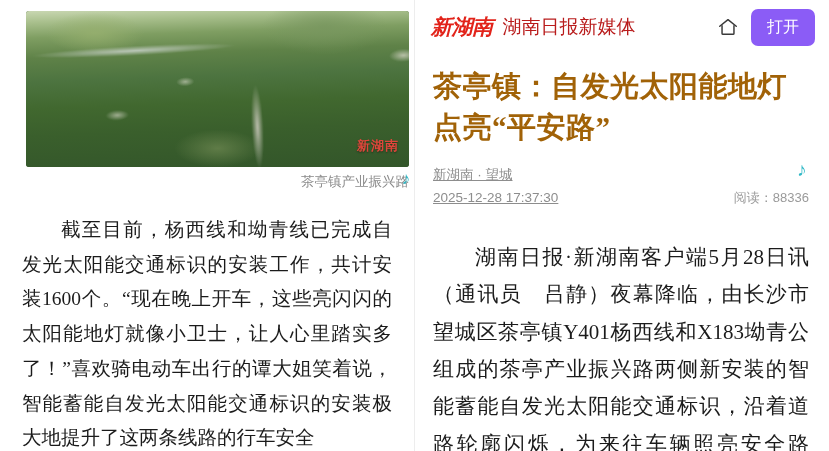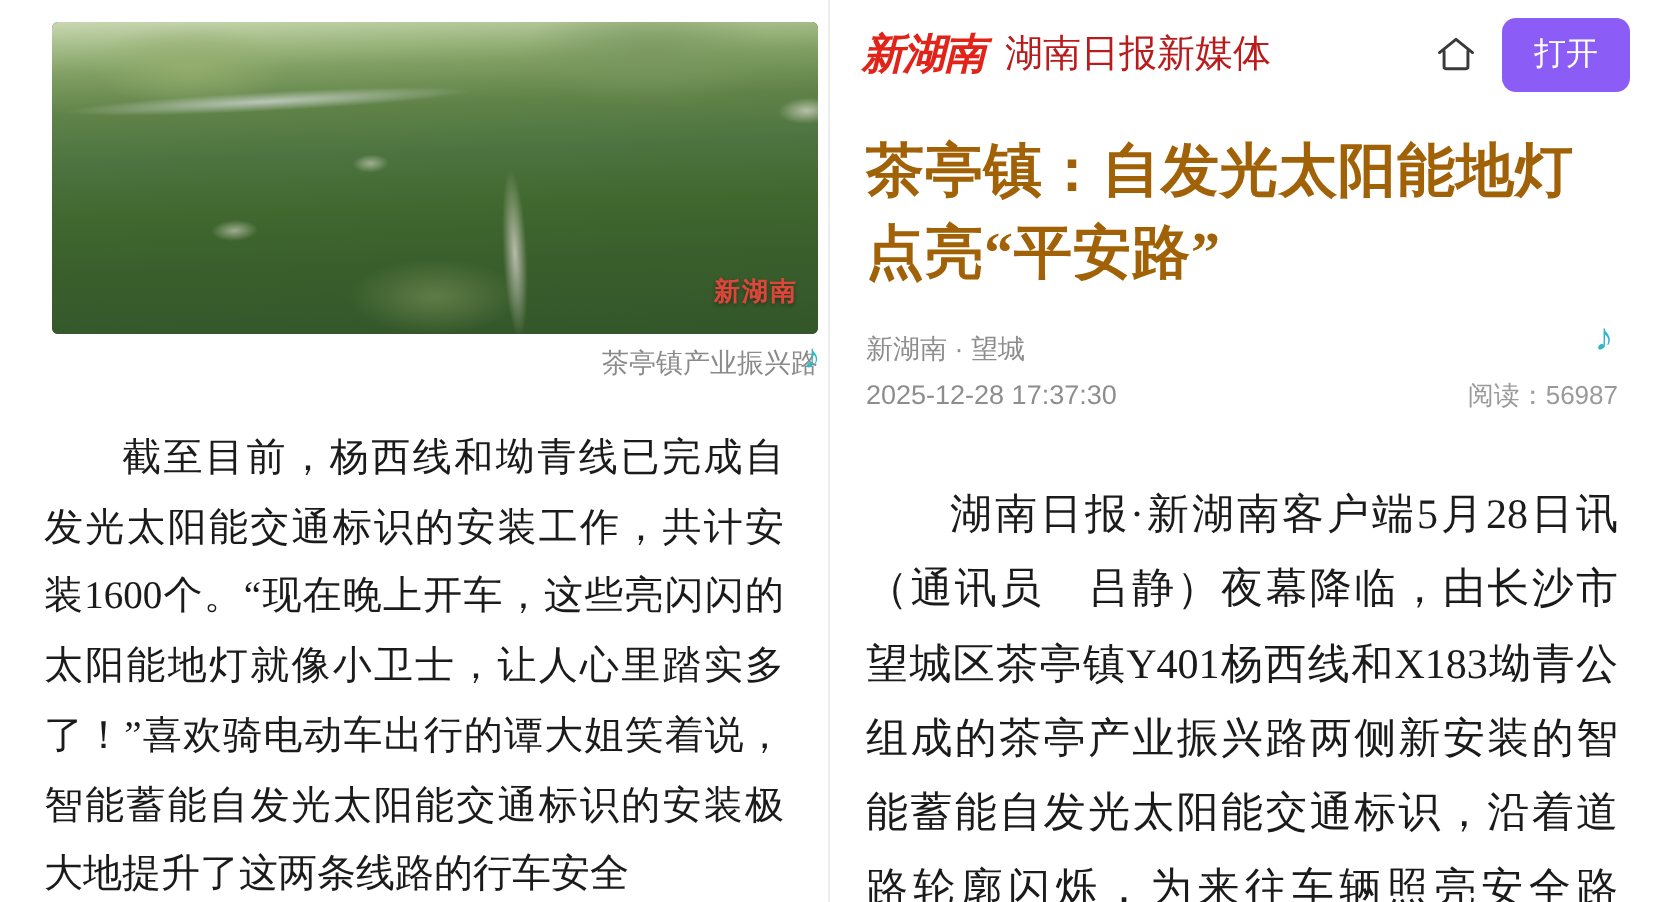--- a/index.html
+++ b/index.html
@@ -156,20 +156,21 @@
   .meta-row {
     display: flex;
     align-items: flex-end;
     justify-content: space-between;
     margin: 16px 20px 0 18px;
   }
   .meta-left {
     color: #8d8d8d;
     font-size: 13.5px;
     line-height: 1.65;
+    text-decoration: underline;
   }
   .meta-right {
     color: #9a9a9a;
     font-size: 13px;
     padding-bottom: 2px;
   }
   .note-btn-right {
     position: absolute;
     right: 18px; top: 160px;
     width: 18px; height: 20px;
@@ -222,21 +223,21 @@
       <button class="open-btn">打开</button>
     </div>
 
     <h1 class="headline">茶亭镇：自发光太阳能地灯点亮“平安路”</h1>
 
     <div class="meta-row">
       <div class="meta-left">
         <div>新湖南 · 望城</div>
         <div>2025-12-28 17:37:30</div>
       </div>
-      <div class="meta-right">阅读：56987</div>
+      <div class="meta-right">阅读：88336</div>
     </div>
 
     <div class="note-btn-right">♪</div>
 
     <p class="right-body">湖南日报·新湖南客户端5月28日讯（通讯员　吕静）夜幕降临，由长沙市望城区茶亭镇Y401杨西线和X183坳青公组成的茶亭产业振兴路两侧新安装的智能蓄能自发光太阳能交通标识，沿着道路轮廓闪烁，为来往车辆照亮安全路径。近</p>
   </div>
 
 </div>
 
 </body></html>

